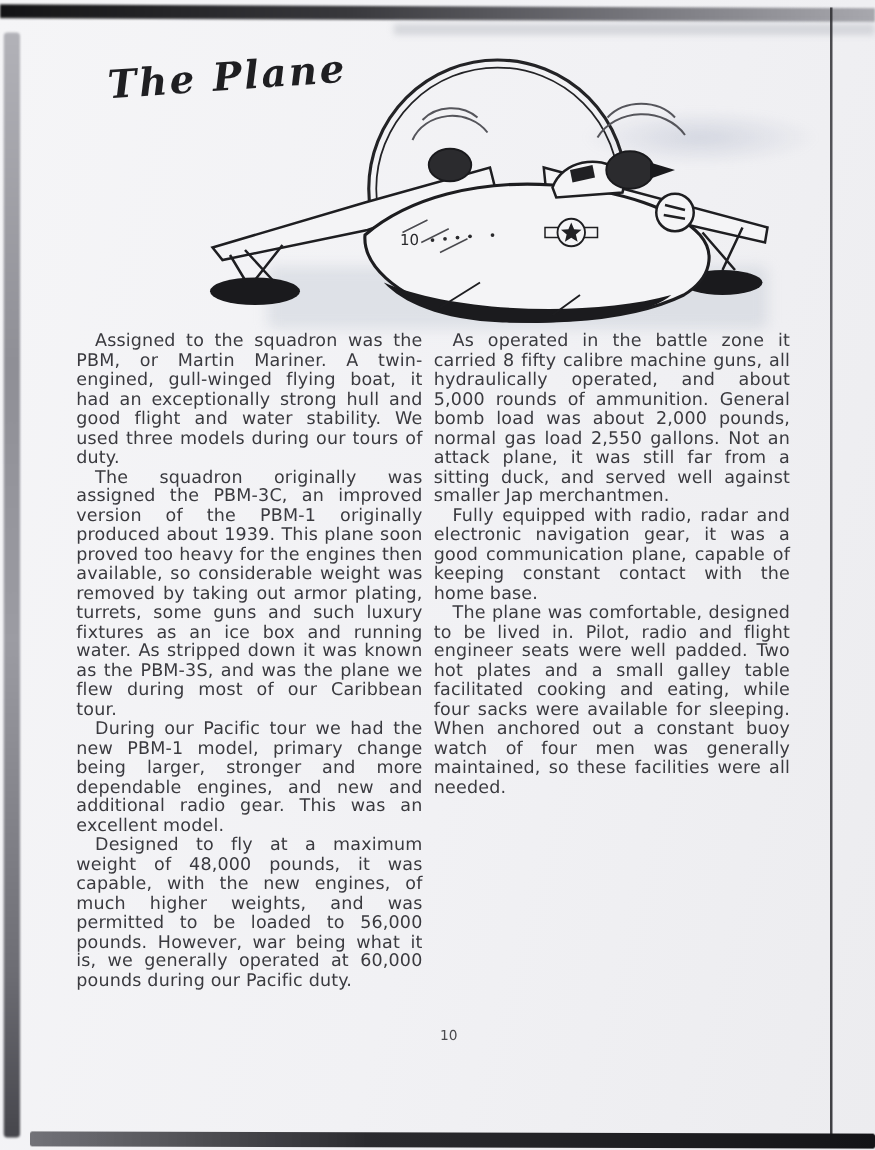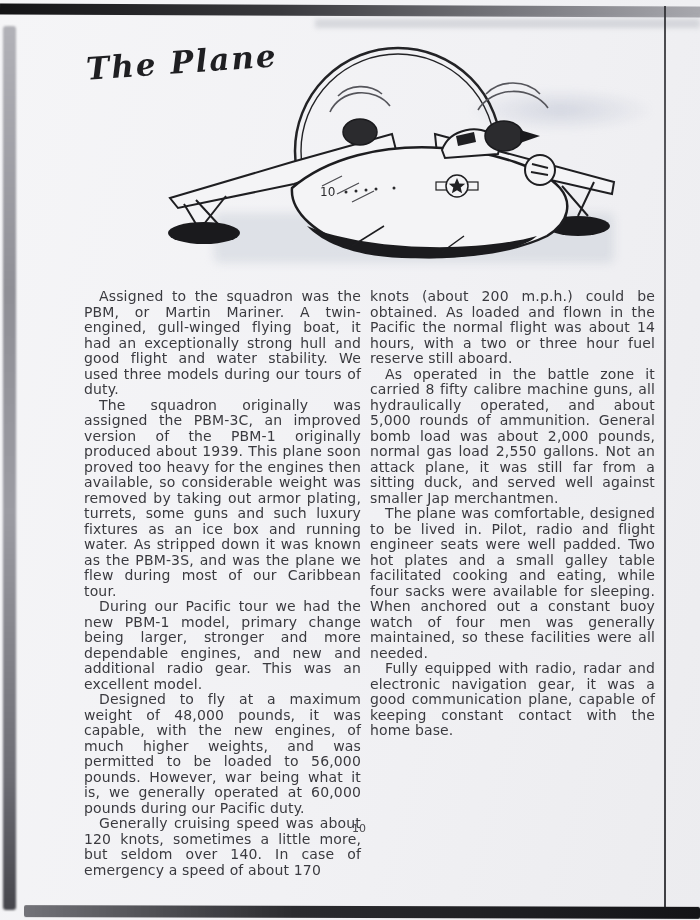--- a/index.html
+++ b/index.html
@@ -33,21 +33,21 @@
   .ghost-script { position:absolute; left:468px; top:88px; width:185px; height:44px;
     background:radial-gradient(ellipse at 50% 50%, rgba(148,158,184,.30), rgba(148,158,184,0) 72%);
     filter:blur(3px); }
 
   .title { position:absolute; left:86px; top:44px; margin:0;
     font-family:"DejaVu Serif", serif; font-style:italic; font-weight:700;
     font-size:31px; letter-spacing:2px; color:#1f1f22; transform:rotate(-4deg); }
 
   .illustration { position:absolute; left:142px; top:36px; }
 
-  .columns { position:absolute; left:84px; top:266px; width:571px; display:flex; gap:9px;margin-top:23px; }
+  .columns { position:absolute; left:61px; top:266px; width:571px; display:flex; gap:9px; }
   .col { text-align:justify; color:#3a3a3f; font-size:14px; line-height:15.5px;
     letter-spacing:.15px; }
   .col-left  { width:277px; }
   .col-right { width:285px; }
   .col p { margin:0; text-indent:15px; }
   .col p.no-indent { text-indent:0; }
 
   .page-number { position:absolute; left:352px; top:822px; font-size:11px; color:#4a4a4e; }
 </style>
 </head>
@@ -113,24 +113,22 @@
       <circle cx="252" cy="152" r="1.5"></circle>
     </g>
   </svg>
 
   <div class="columns">
     <div class="col col-left">
       <p>Assigned to the squadron was the PBM, or Martin Mariner. A twin-engined, gull-winged flying boat, it had an exceptionally strong hull and good flight and water stability. We used three models during our tours of duty.</p>
       <p>The squadron originally was assigned the PBM-3C, an improved version of the PBM-1 originally produced about 1939. This plane soon proved too heavy for the engines then available, so considerable weight was removed by taking out armor plating, turrets, some guns and such luxury fixtures as an ice box and running water. As stripped down it was known as the PBM-3S, and was the plane we flew during most of our Caribbean tour.</p>
       <p>During our Pacific tour we had the new PBM-1 model, primary change being larger, stronger and more dependable engines, and new and additional radio gear. This was an excellent model.</p>
       <p>Designed to fly at a maximum weight of 48,000 pounds, it was capable, with the new engines, of much higher weights, and was permitted to be loaded to 56,000 pounds. However, war being what it is, we generally operated at 60,000 pounds during our Pacific duty.</p>
-      <p>Generally cruising speed was about 120 knots, sometimes a little more, but seldom over 140.  In case of emergency a speed of about 170</p>
     </div>
     <div class="col col-right">
-      <p class="no-indent">knots (about 200 m.p.h.) could be obtained.  As loaded and flown in the Pacific the normal flight was about 14 hours, with a two or three hour fuel reserve still aboard.</p>
       <p>As operated in the battle zone it carried 8 fifty calibre machine guns, all hydraulically operated, and about 5,000 rounds of ammunition. General bomb load was about 2,000 pounds, normal gas load 2,550 gallons.  Not an attack plane, it was still far from a sitting duck, and served well against smaller Jap merchantmen.</p>
+      <p>Fully equipped with radio, radar and electronic navigation gear, it was a good communication plane, capable of keeping constant contact with the home base.</p>
       <p>The plane was comfortable, designed to be lived in.  Pilot, radio and flight engineer seats were well padded.  Two hot plates and a small galley table facilitated cooking and eating, while four sacks were available for sleeping.  When anchored out a constant buoy watch of four men was generally maintained, so these facilities were all needed.</p>
-      <p>Fully equipped with radio, radar and electronic navigation gear, it was a good communication plane, capable of keeping constant contact with the home base.</p>
     </div>
   </div>
 
   <div class="page-number">10</div>
 </div>
 
 </body></html>

